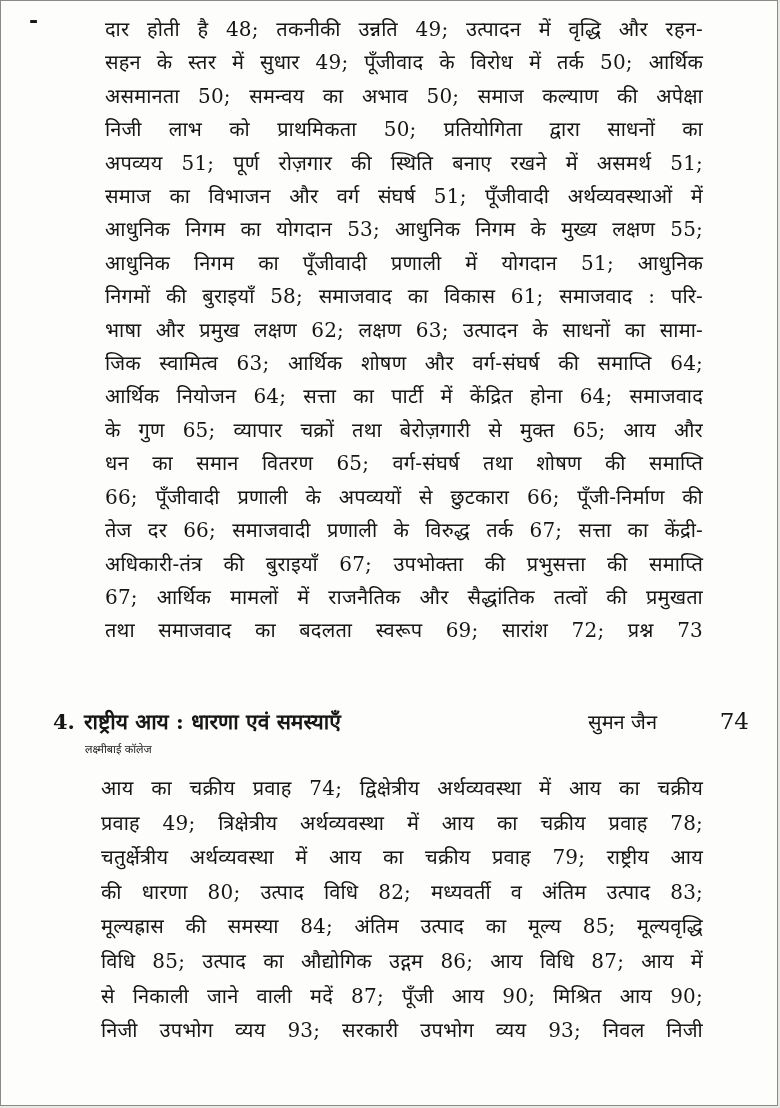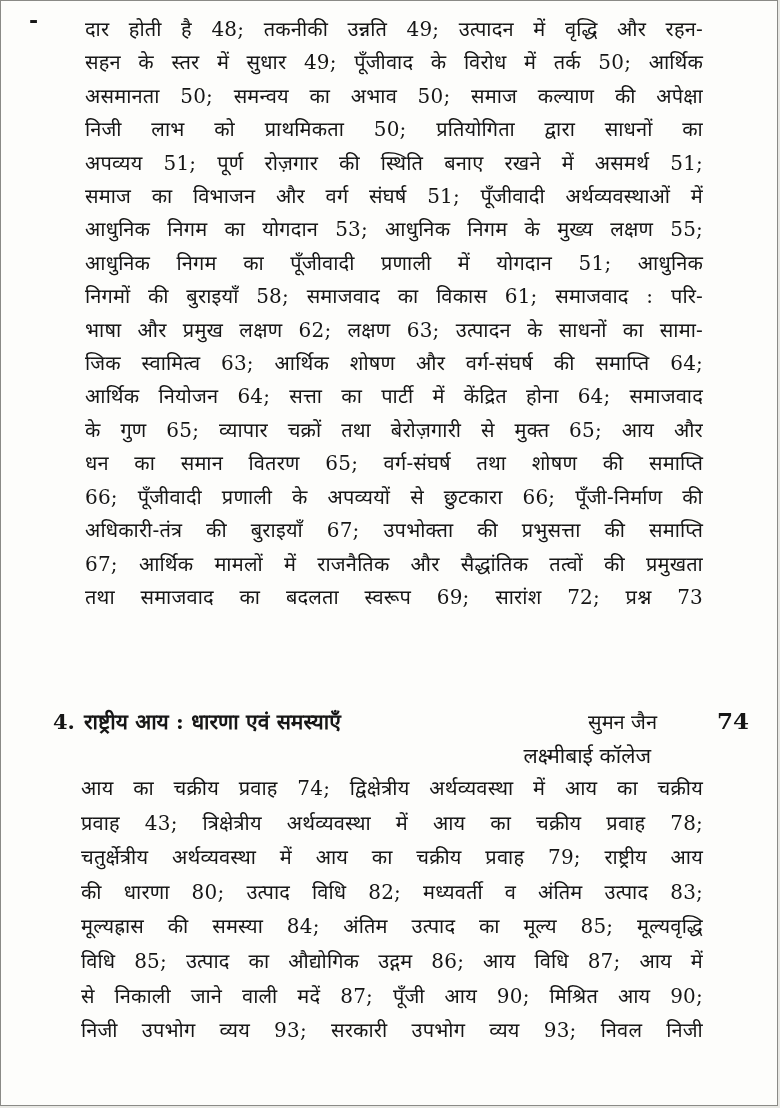--- a/index.html
+++ b/index.html
@@ -27,20 +27,21 @@
   }
   .toc-block.part-a{ top:12px; left:84px; width:618px; }
   .toc-block.part-b{ top:770px; left:80px; width:622px; }
   .toc-line{
     font-size:20px;
     line-height:33.4px;
     text-align:justify;
     text-align-last:justify;
     text-justify:inter-word;
     letter-spacing:0.2px;
+    margin-left:20px;
   }
   .toc-block.part-b .toc-line{ line-height:34.6px; }
   .chapter-heading{
     position:absolute;
     top:706px; left:52px; width:696px;
     display:flex;
     align-items:baseline;
   }
   .ch-num{
     font-weight:bold;
@@ -49,31 +50,30 @@
   .ch-title{
     font-weight:bold;
     font-size:21px;
     margin-left:9px;
   }
   .ch-author{
     margin-left:auto;
     font-size:20px;
   }
   .ch-page{
-    font-weight:bold;
+    font-weight:normal;
     font-size:23px;
     margin-left:48px;
     width:44px;
     text-align:right;
   }
   .institution{
     position:absolute;
     top:740px; left:84px; width:566px;
-    text-align:right;
-    font-size:21px;
+    font-size:11px;
   }
 </style>
 </head>
 <body>
 
 <div class="page">
 
   <div class="margin-dash">-</div>
 
   <div class="toc-block part-a">
@@ -85,37 +85,38 @@
     <div class="toc-line">समाज का विभाजन और वर्ग संघर्ष 51; पूँजीवादी अर्थव्यवस्थाओं में</div>
     <div class="toc-line">आधुनिक निगम का योगदान 53; आधुनिक निगम के मुख्य लक्षण 55;</div>
     <div class="toc-line">आधुनिक निगम का पूँजीवादी प्रणाली में योगदान 51; आधुनिक</div>
     <div class="toc-line">निगमों की बुराइयाँ 58; समाजवाद का विकास 61; समाजवाद : परि-</div>
     <div class="toc-line">भाषा और प्रमुख लक्षण 62; लक्षण 63; उत्पादन के साधनों का सामा-</div>
     <div class="toc-line">जिक स्वामित्व 63; आर्थिक शोषण और वर्ग-संघर्ष की समाप्ति 64;</div>
     <div class="toc-line">आर्थिक नियोजन 64; सत्ता का पार्टी में केंद्रित होना 64; समाजवाद</div>
     <div class="toc-line">के गुण 65; व्यापार चक्रों तथा बेरोज़गारी से मुक्त 65; आय और</div>
     <div class="toc-line">धन का समान वितरण 65; वर्ग-संघर्ष तथा शोषण की समाप्ति</div>
     <div class="toc-line">66; पूँजीवादी प्रणाली के अपव्ययों से छुटकारा 66; पूँजी-निर्माण की</div>
+    <div class="toc-line">तेज दर 66; समाजवादी प्रणाली के विरुद्ध तर्क 67; सत्ता का केंद्री-</div>
     <div class="toc-line">अधिकारी-तंत्र की बुराइयाँ 67; उपभोक्ता की प्रभुसत्ता की समाप्ति</div>
     <div class="toc-line">67; आर्थिक मामलों में राजनैतिक और सैद्धांतिक तत्वों की प्रमुखता</div>
     <div class="toc-line">तथा समाजवाद का बदलता स्वरूप 69; सारांश 72; प्रश्न 73</div>
   </div>
 
   <div class="chapter-heading">
     <span class="ch-num">4.</span>
     <span class="ch-title">राष्ट्रीय आय : धारणा एवं समस्याएँ</span>
     <span class="ch-author">सुमन जैन</span>
     <span class="ch-page">74</span>
   </div>
 
   <div class="institution">लक्ष्मीबाई कॉलेज</div>
 
   <div class="toc-block part-b">
     <div class="toc-line">आय का चक्रीय प्रवाह 74; द्विक्षेत्रीय अर्थव्यवस्था में आय का चक्रीय</div>
-    <div class="toc-line">प्रवाह 43; त्रिक्षेत्रीय अर्थव्यवस्था में आय का चक्रीय प्रवाह 78;</div>
+    <div class="toc-line">प्रवाह 49; त्रिक्षेत्रीय अर्थव्यवस्था में आय का चक्रीय प्रवाह 78;</div>
     <div class="toc-line">चतुर्क्षेत्रीय अर्थव्यवस्था में आय का चक्रीय प्रवाह 79; राष्ट्रीय आय</div>
     <div class="toc-line">की धारणा 80; उत्पाद विधि 82; मध्यवर्ती व अंतिम उत्पाद 83;</div>
     <div class="toc-line">मूल्यह्रास की समस्या 84; अंतिम उत्पाद का मूल्य 85; मूल्यवृद्धि</div>
     <div class="toc-line">विधि 85; उत्पाद का औद्योगिक उद्गम 86; आय विधि 87; आय में</div>
     <div class="toc-line">से निकाली जाने वाली मदें 87; पूँजी आय 90; मिश्रित आय 90;</div>
     <div class="toc-line">निजी उपभोग व्यय 93; सरकारी उपभोग व्यय 93; निवल निजी</div>
   </div>
 
 </div>
 

